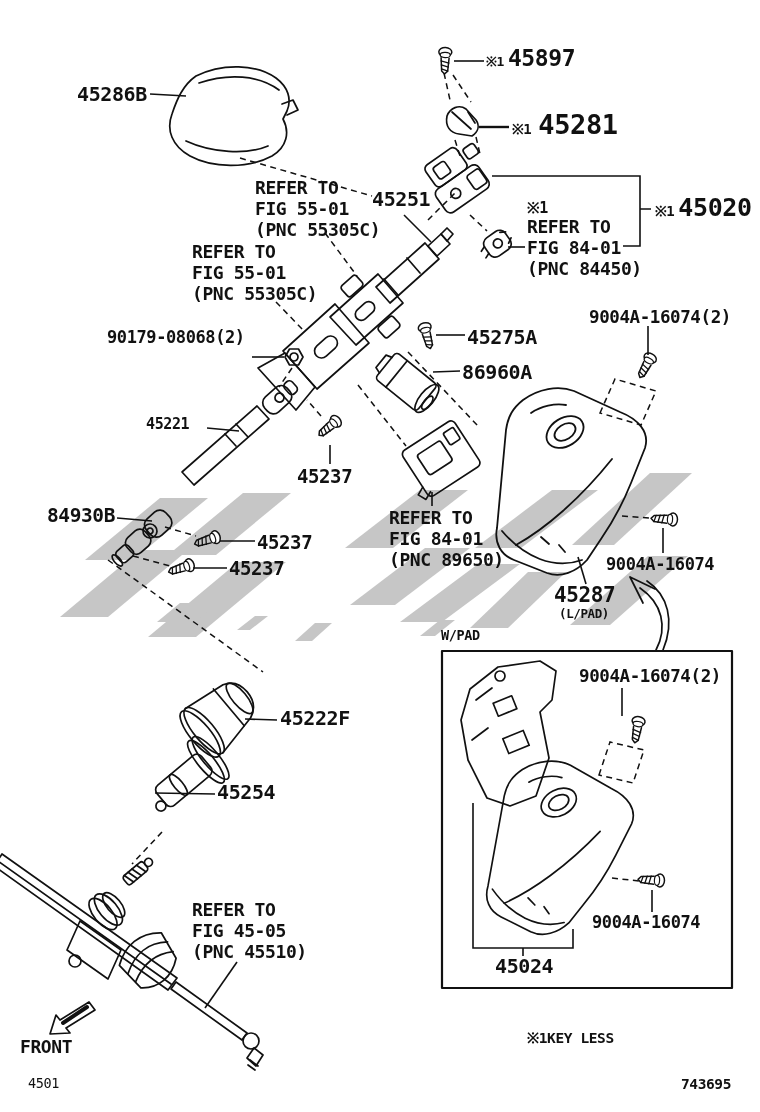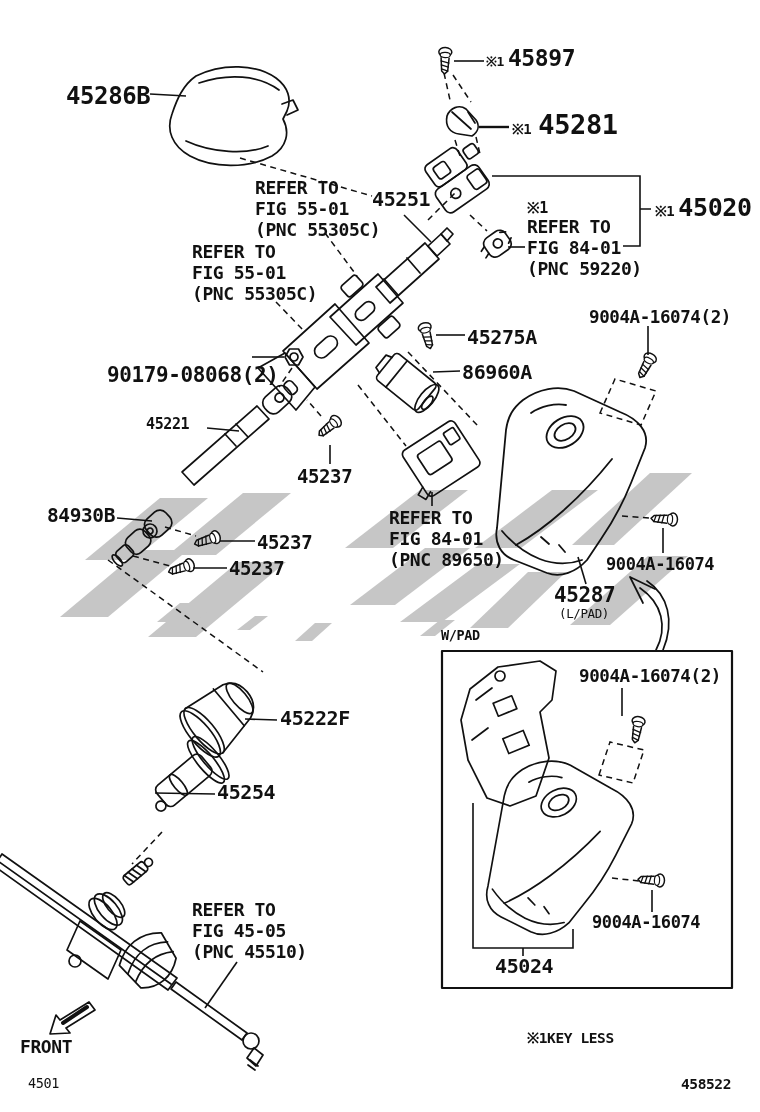--- a/index.html
+++ b/index.html
@@ -9,21 +9,21 @@
     color:#111;margin:0 auto;
   }
   .stage svg{position:absolute;left:0;top:0;}
   .lbl{
     position:absolute;font-weight:bold;white-space:nowrap;
     letter-spacing:-0.4px;line-height:1.06;color:#111;
   }
   .num{display:flex;align-items:baseline;}
   .num .pre{margin-right:4px;}
   .ref div{line-height:1.16;}
-  .sub{font-weight:normal;}
+  .sub{font-weight:bold;}
 </style>
 </head>
 <body>
 
 <div class="stage">
 
 <svg width="760" height="1112" viewBox="0 0 760 1112">
   <defs>
     <g id="screwSym">
       <ellipse cx="-9" cy="0" rx="4.5" ry="6.5" fill="#fff" stroke="#111" stroke-width="1.5"></ellipse>
@@ -289,21 +289,21 @@
     <path d="M586,584 L578,557"></path>
     <path d="M245,719 L277,720"></path>
     <path d="M155,793 L215,794"></path>
     <path d="M237,962 L205,1008"></path>
     <path d="M473,803 L473,948 L573,948 L573,929 M523,948 L523,956"></path>
     <path d="M652,890 L652,912"></path>
     <path d="M622,688 L622,716"></path>
   </g>
 </svg>
 
-<div class="lbl" style="left:66px;top:84px;font-size:24px">45286B</div>
+<div class="lbl" style="left:77px;top:84px;font-size:20px">45286B</div>
 
 <div class="lbl num" style="left:486px;top:46px">
   <span class="pre" style="font-size:13px">※1</span>
   <span style="font-size:23px">45897</span>
 </div>
 
 <div class="lbl num" style="left:512px;top:111px">
   <span class="pre" style="font-size:14px;margin-right:7px">※1</span>
   <span style="font-size:27px">45281</span>
 </div>
@@ -324,27 +324,27 @@
 
 <div class="lbl num" style="left:655px;top:195px">
   <span class="pre" style="font-size:14px">※1</span>
   <span style="font-size:25px">45020</span>
 </div>
 
 <div class="lbl ref" style="left:527px;top:200px;font-size:18px">
   <div style="font-size:15px">※1</div>
   <div>REFER TO</div>
   <div>FIG 84-01</div>
-  <div>(PNC 59220)</div>
+  <div>(PNC 84450)</div>
 </div>
 
 <div class="lbl" style="left:589px;top:308px;font-size:17.5px">9004A-16074(2)</div>
 <div class="lbl" style="left:467px;top:327px;font-size:20px">45275A</div>
 <div class="lbl" style="left:462px;top:362px;font-size:20px">86960A</div>
-<div class="lbl" style="left:107px;top:364px;font-size:21px">90179-08068(2)</div>
+<div class="lbl" style="left:107px;top:328px;font-size:17px">90179-08068(2)</div>
 <div class="lbl" style="left:146px;top:417px;font-size:15px">45221</div>
 <div class="lbl" style="left:297px;top:466px;font-size:19px">45237</div>
 <div class="lbl" style="left:47px;top:506px;font-size:19.5px">84930B</div>
 <div class="lbl" style="left:257px;top:532px;font-size:19px">45237</div>
 <div class="lbl" style="left:229px;top:558px;font-size:19px">45237</div>
 
 <div class="lbl ref" style="left:389px;top:508px;font-size:18px">
   <div>REFER TO</div>
   <div>FIG 84-01</div>
   <div>(PNC 89650)</div>
@@ -369,15 +369,15 @@
 </div>
 
 <div class="lbl" style="left:20px;top:1037px;font-size:18px">FRONT</div>
 <div class="lbl" style="left:28px;top:1076px;font-size:13.5px;font-weight:normal">4501</div>
 
 <div class="lbl num" style="left:527px;top:1031px">
   <span style="font-size:14.5px">※1</span>
   <span style="font-size:14.5px">KEY LESS</span>
 </div>
 
-<div class="lbl" style="left:681px;top:1077px;font-size:14.5px">458522</div>
+<div class="lbl" style="left:681px;top:1077px;font-size:14.5px">743695</div>
 
 </div>
 
 </body></html>

